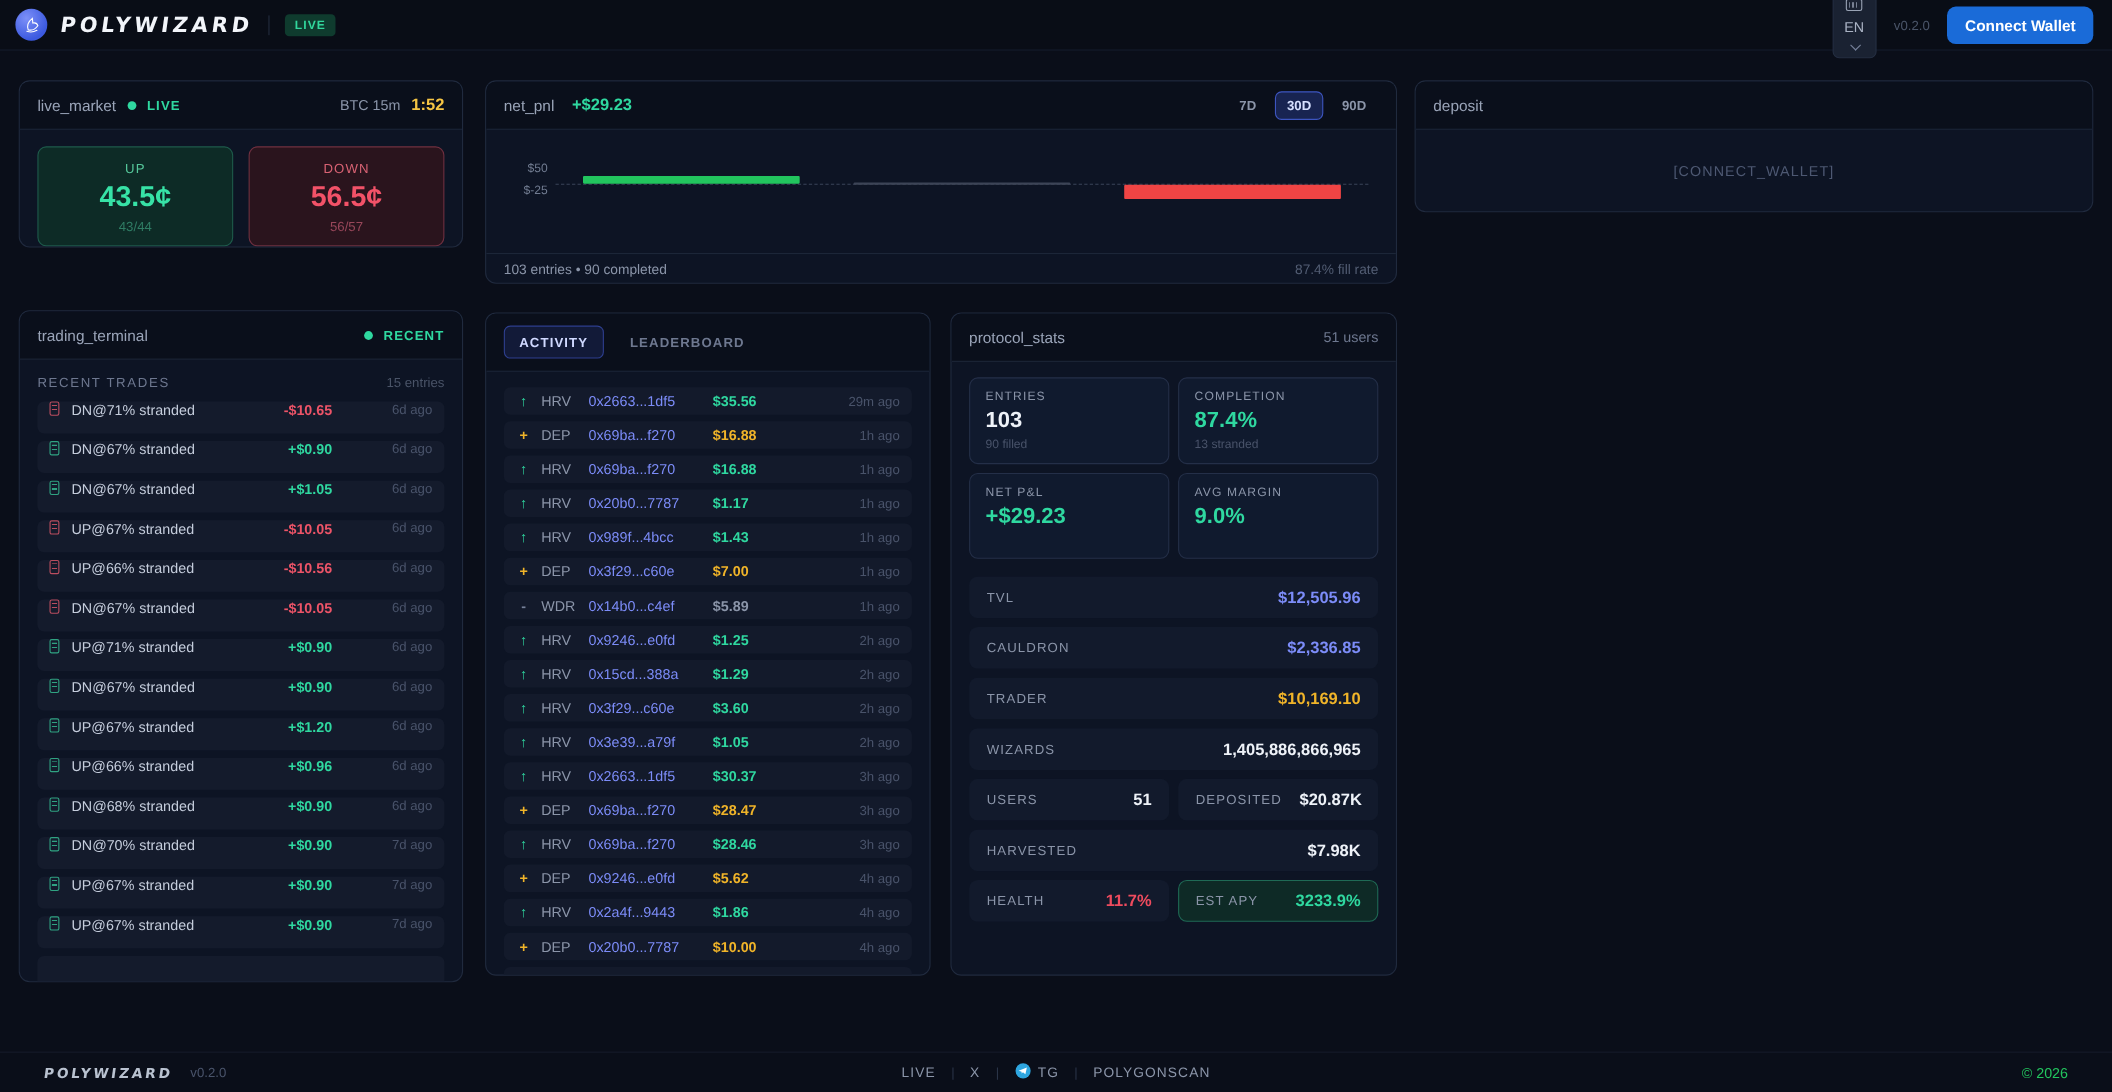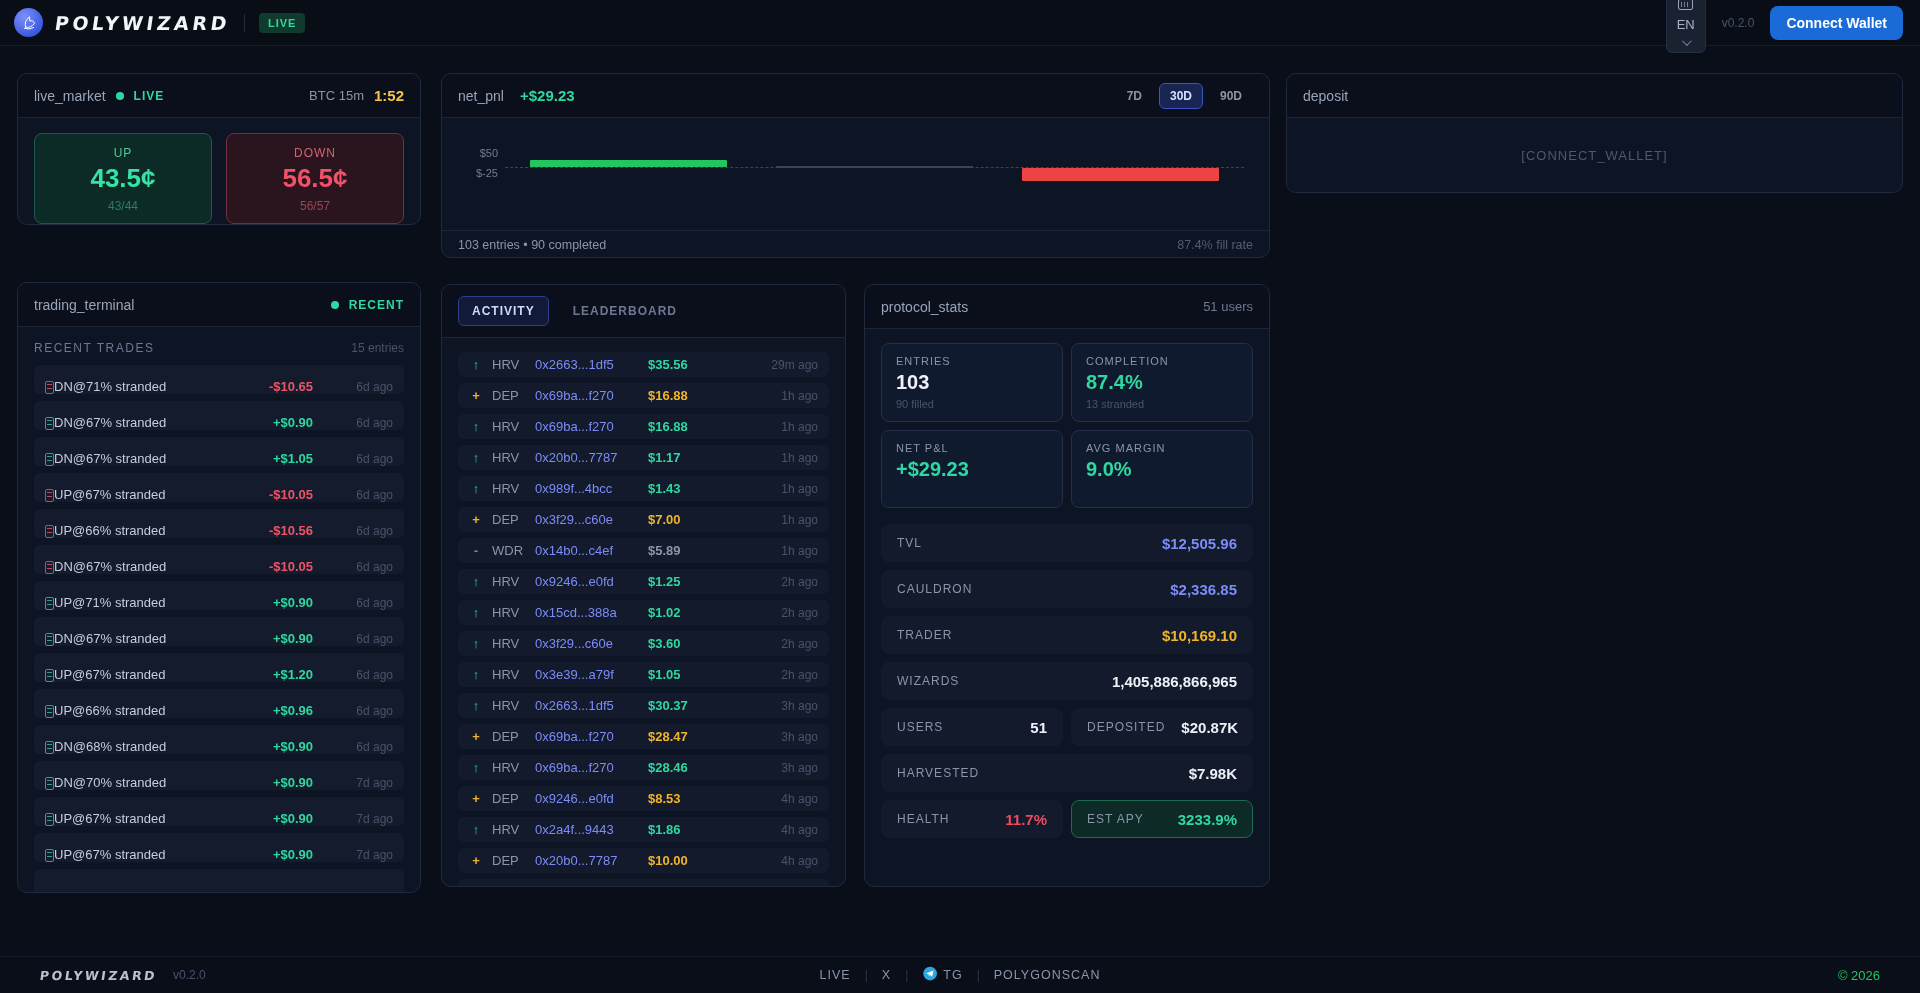--- a/index.html
+++ b/index.html
@@ -109,21 +109,21 @@
   #deposit { height:120px; }
   .dep-body { height:75px; display:flex; align-items:center; justify-content:center;
     color:#4d5872; font-size:13px; letter-spacing:1px; }
   
   #terminal { height:611px; }
   .term-body { padding:14px 16px; }
   .list-head { display:flex; justify-content:space-between; margin-bottom:10px; }
   .list-title { color:#6e7890; font-size:12px; letter-spacing:1.5px; }
   .list-count { color:#4a5468; font-size:12px; }
   .trade-row {
-    display:flex; align-items:flex-end; background:#141b2c; border-radius:6px;
+    display:flex; align-items:flex-start; gap:11px; background:#141b2c; border-radius:6px;
     height:29px; margin-bottom:7px; padding:0 11px; cursor:pointer;
   }
   .tofu { width:9px; height:13px; border:1px solid currentColor; border-radius:2px; opacity:.8; flex:none;
     background: repeating-linear-gradient(0deg, currentColor 0 1px, transparent 1px 4px); background-clip:content-box; padding:2px 1px; }
   .tofu.pos { color:#37c598; } .tofu.neg { color:#e45a6c; }
   .t-label { color:#c5cddc; font-size:13px; flex:1; }
   .t-amt { font-size:13px; font-weight:700; }
   .t-amt.pos { color:#2fd8a0; } .t-amt.neg { color:#ee5468; }
   .t-time { width:80px; text-align:right; color:#49536a; font-size:12px; }
   
@@ -426,21 +426,21 @@
               <span class="a-icon hrv">↑</span>
               <span class="a-type">HRV</span>
               <span class="a-addr">0x9246...e0fd</span>
               <span class="a-amt hrv">$1.25</span>
               <span class="a-time">2h ago</span>
             </div>
             <div class="act-row">
               <span class="a-icon hrv">↑</span>
               <span class="a-type">HRV</span>
               <span class="a-addr">0x15cd...388a</span>
-              <span class="a-amt hrv">$1.02</span>
+              <span class="a-amt hrv">$1.29</span>
               <span class="a-time">2h ago</span>
             </div>
             <div class="act-row">
               <span class="a-icon hrv">↑</span>
               <span class="a-type">HRV</span>
               <span class="a-addr">0x3f29...c60e</span>
               <span class="a-amt hrv">$3.60</span>
               <span class="a-time">2h ago</span>
             </div>
             <div class="act-row">
@@ -468,21 +468,21 @@
               <span class="a-icon hrv">↑</span>
               <span class="a-type">HRV</span>
               <span class="a-addr">0x69ba...f270</span>
               <span class="a-amt hrv">$28.46</span>
               <span class="a-time">3h ago</span>
             </div>
             <div class="act-row">
               <span class="a-icon dep">+</span>
               <span class="a-type">DEP</span>
               <span class="a-addr">0x9246...e0fd</span>
-              <span class="a-amt dep">$8.53</span>
+              <span class="a-amt dep">$5.62</span>
               <span class="a-time">4h ago</span>
             </div>
             <div class="act-row">
               <span class="a-icon hrv">↑</span>
               <span class="a-type">HRV</span>
               <span class="a-addr">0x2a4f...9443</span>
               <span class="a-amt hrv">$1.86</span>
               <span class="a-time">4h ago</span>
             </div>
             <div class="act-row">

